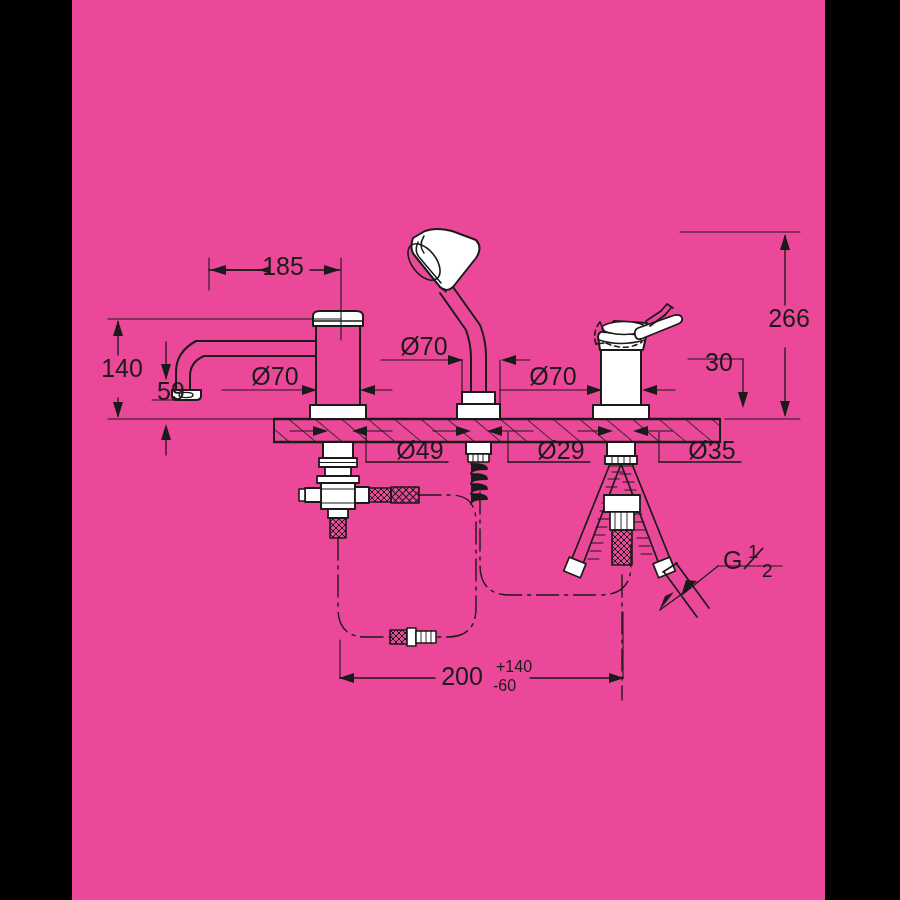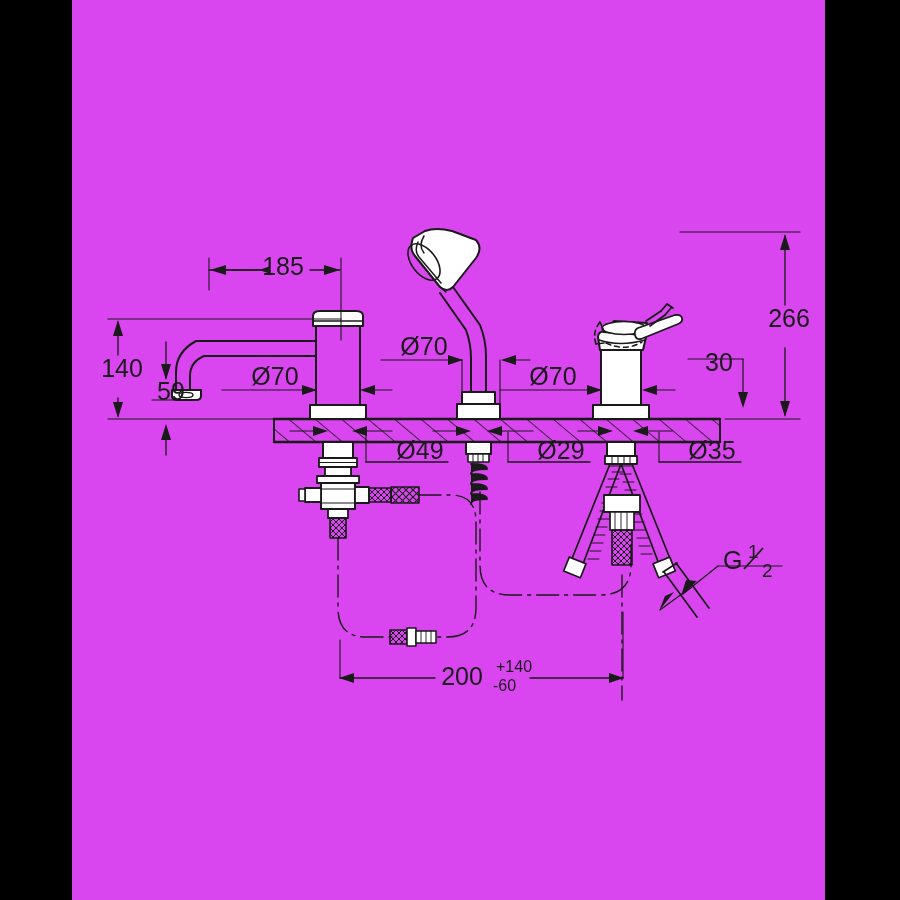--- a/index.html
+++ b/index.html
@@ -1,19 +1,19 @@
 <!DOCTYPE html>
 <html><head>
 <meta charset="utf-8">
 <style>
   html,body{margin:0;padding:0;background:#ffffff;}
   #stage{
     position:relative;
     width:900px;height:900px;
-    background:#d946ef;
+    background:#ec4899;
     font-family:"Liberation Sans", sans-serif;
     overflow:hidden;
   }
   .bar{position:absolute;top:0;bottom:0;background:#000;}
   .bar.left{left:0;width:72px;}
   .bar.right{right:0;width:75px;}
   svg.draw{position:absolute;left:0;top:0;width:900px;height:900px;}
   .dimtxt{
     font-family:"Liberation Sans", sans-serif;
     font-size:25px;

